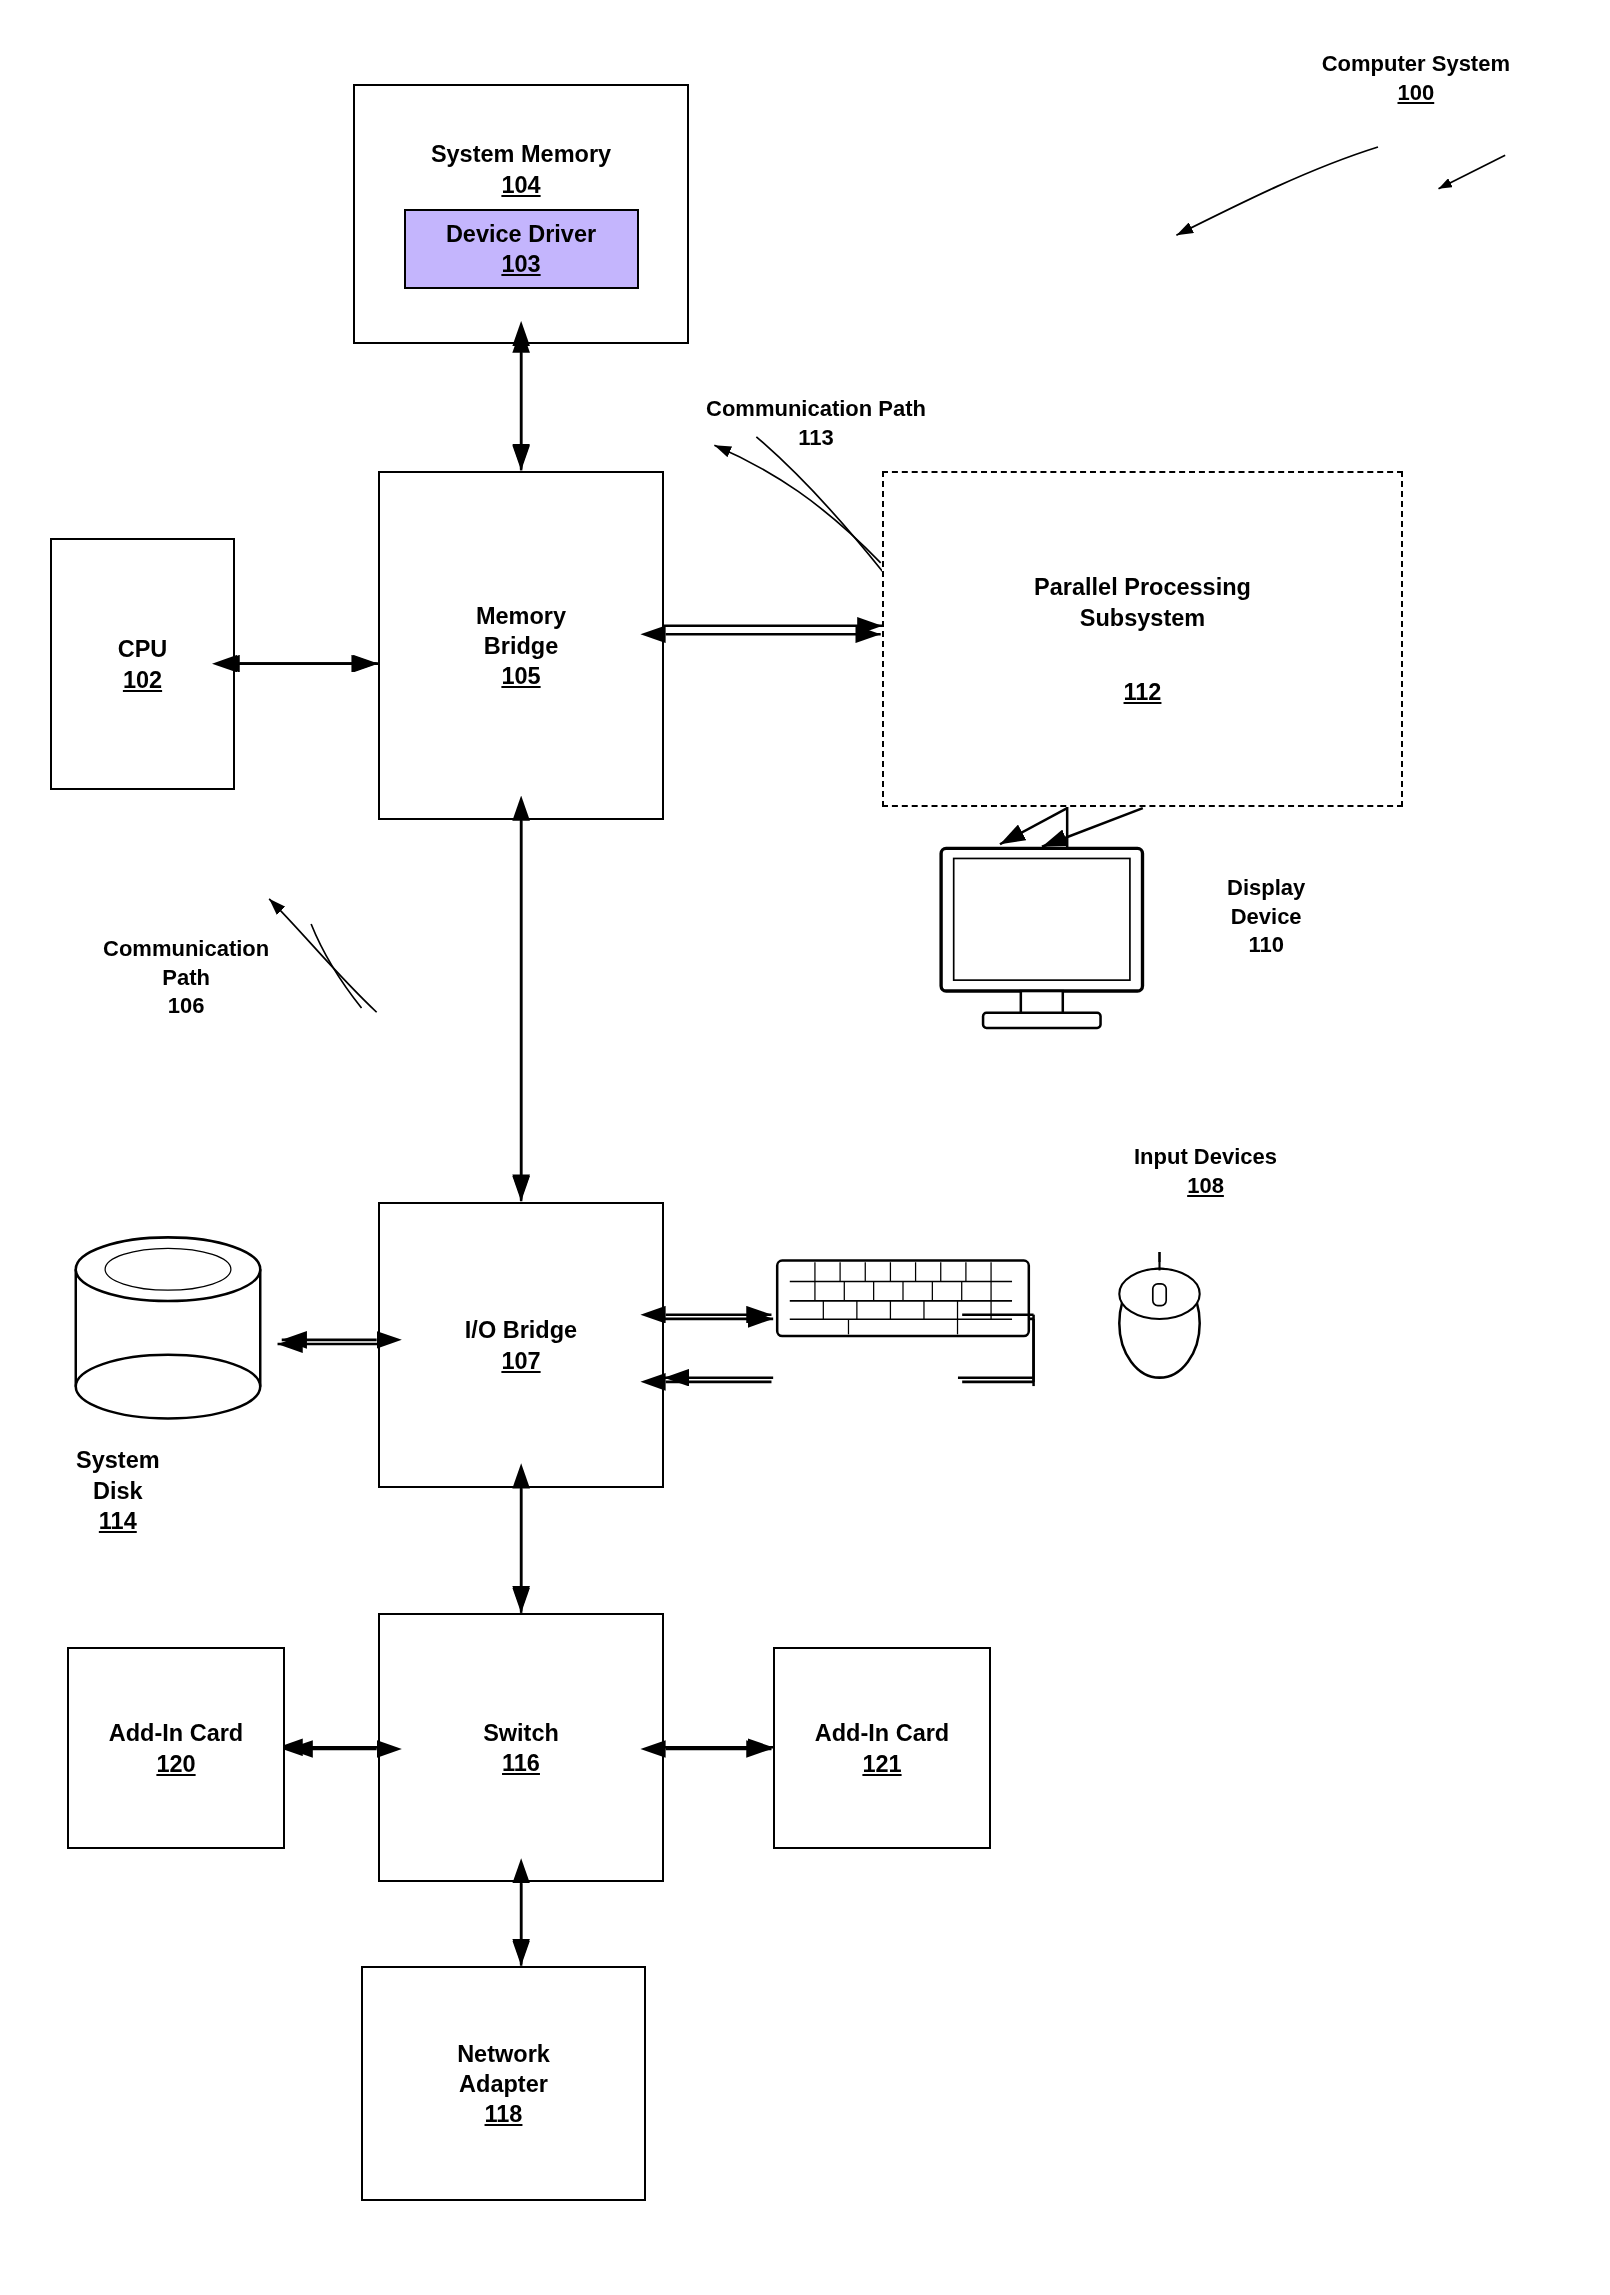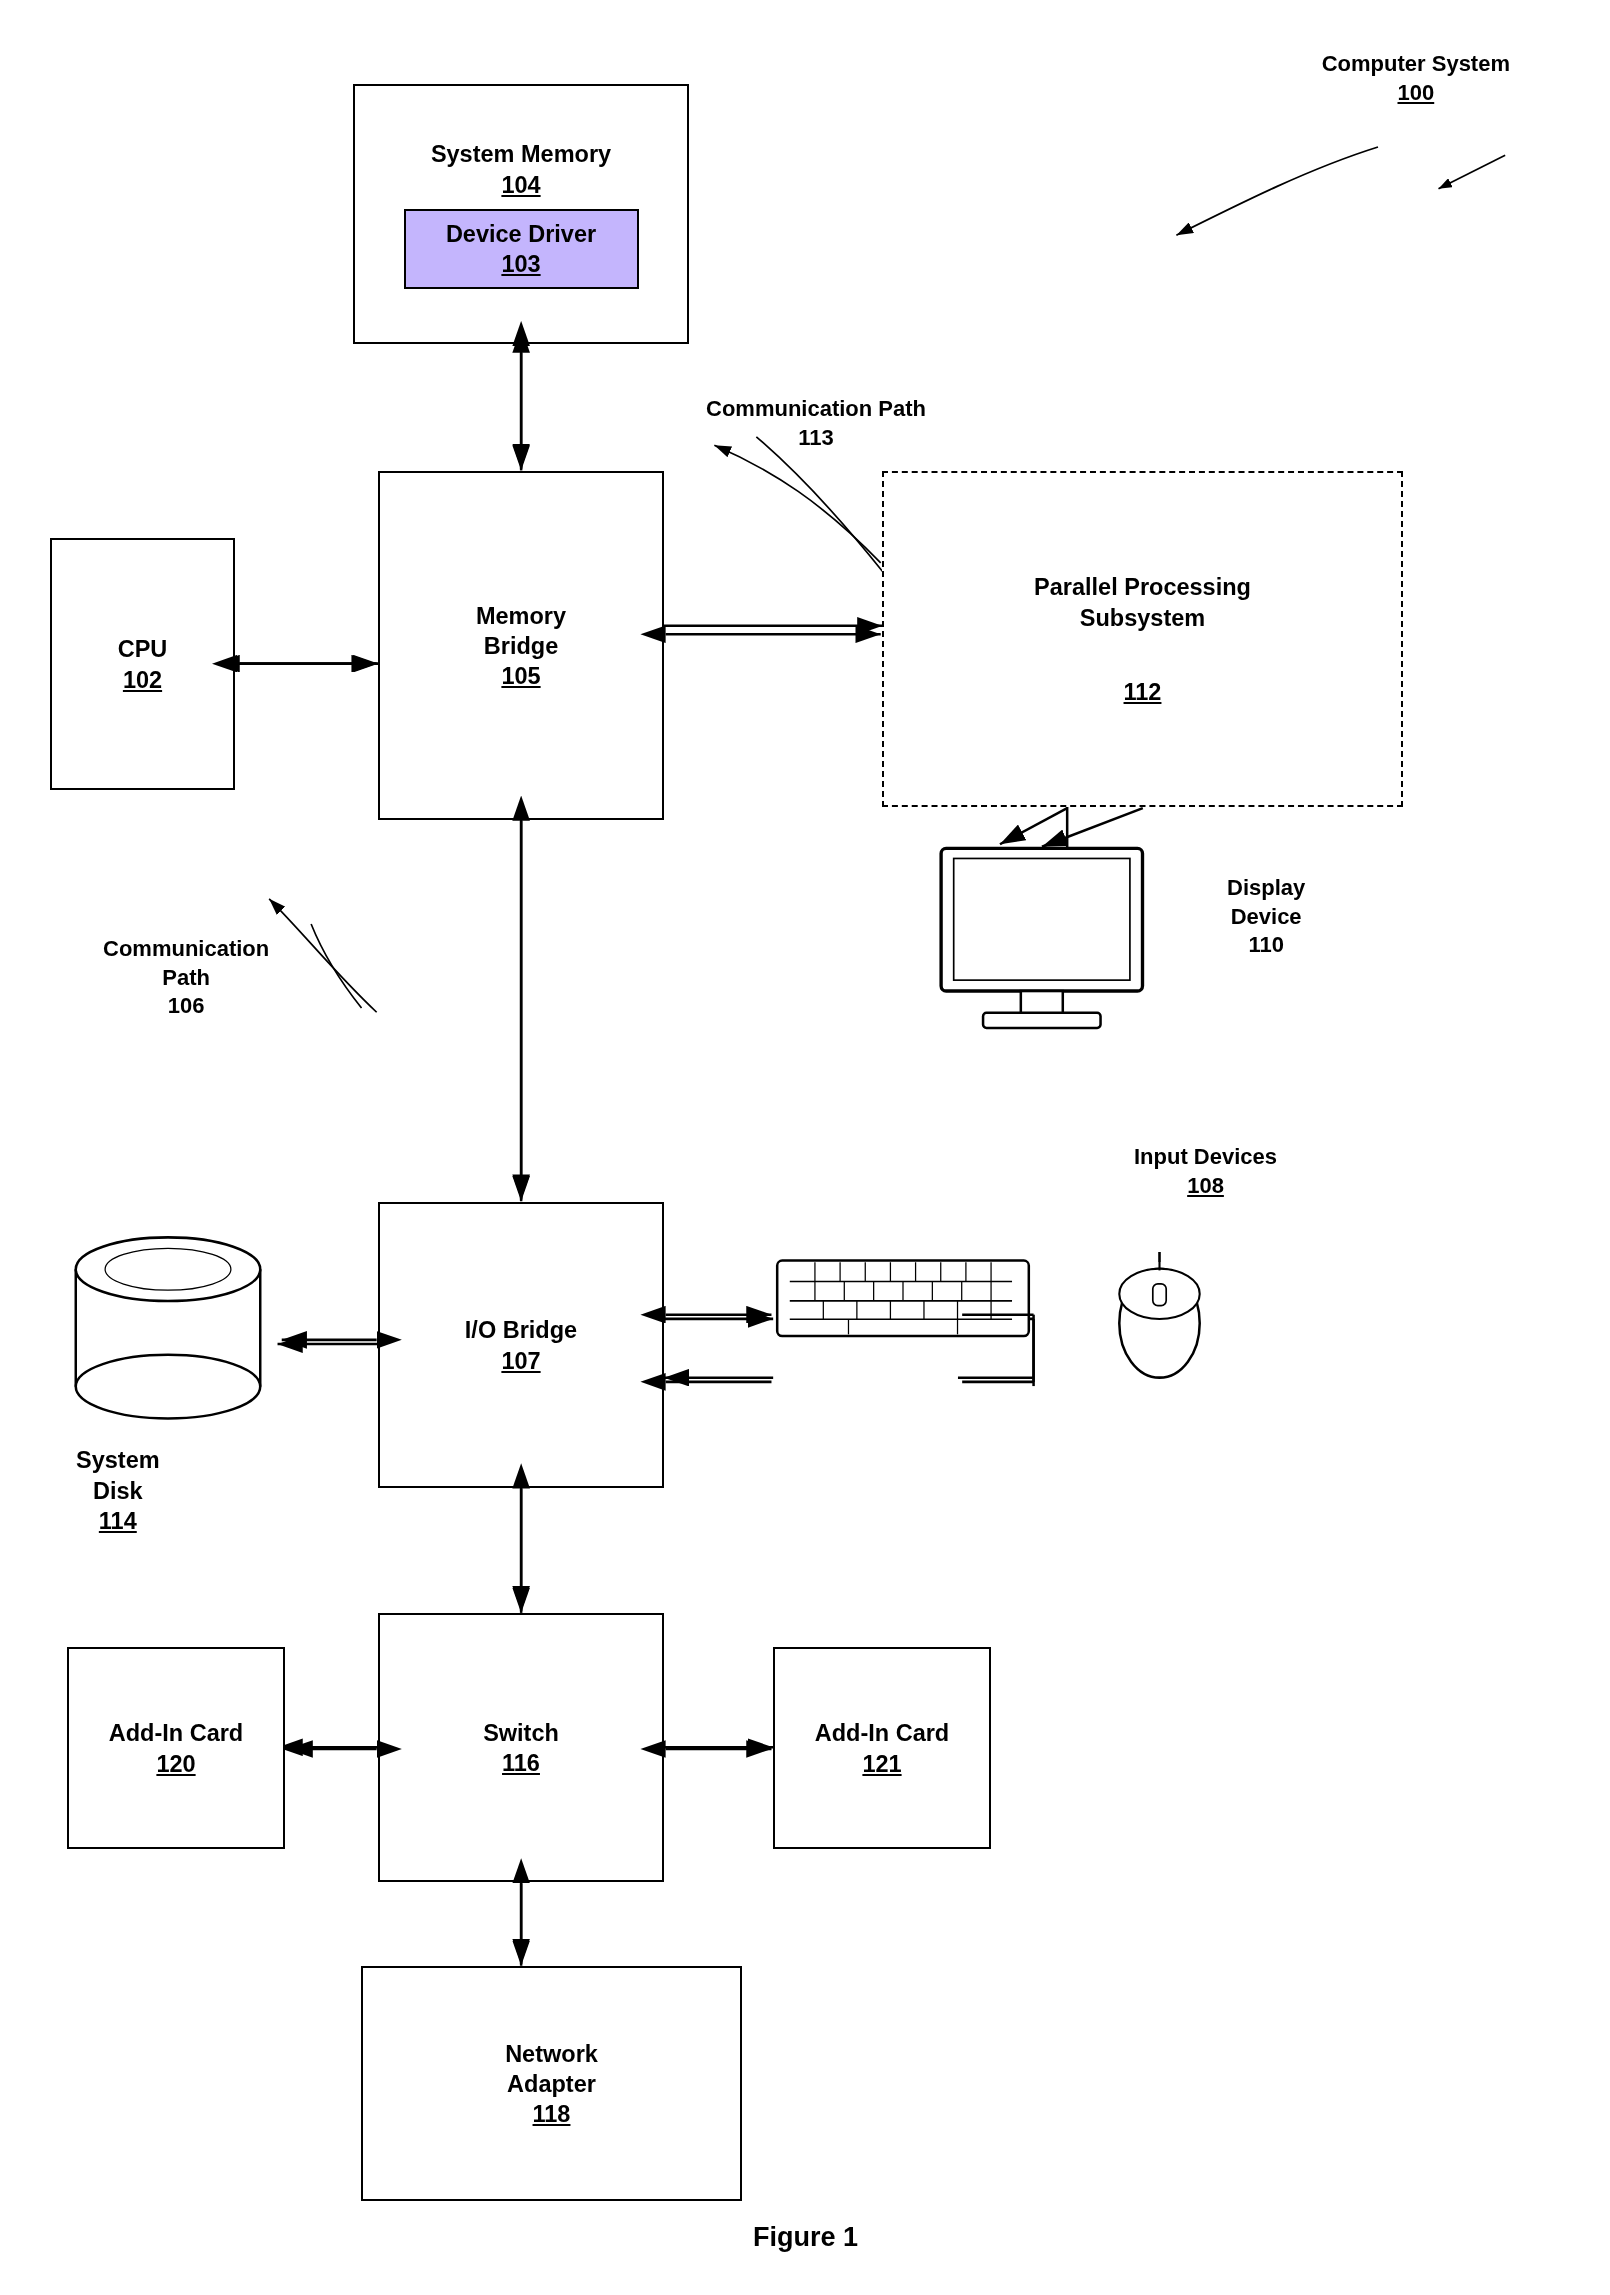--- a/index.html
+++ b/index.html
@@ -260,26 +260,25 @@
   <div class="box" style="left:67px; top:1647px; width:218px; height:202px;">
     <div class="box-label">Add-In Card</div>
     <div class="box-num">120</div>
   </div>
 
   <div class="box" style="left:773px; top:1647px; width:218px; height:202px;">
     <div class="box-label">Add-In Card</div>
     <div class="box-num">121</div>
   </div>
 
-  <div class="box" style="left:361px; top:1966px; width:381px; height:235px;align-items:center;">
+  <div class="box" style="left:361px; top:1966px; width:285px; height:235px;align-items:center;">
     <div class="box-label">Network<br>Adapter</div>
     <div class="box-num">118</div>
   </div>
 
-  <div class="fig-label" style="left:0; right:0; bottom:42px; text-align:center;">Figure 1</div>
 
   <svg style="position:absolute;top:0;left:0;width:1611px;height:2295px;pointer-events:none;" viewBox="0 0 1917 2732" width="1611" height="2295">
     <defs>
       <marker id="ah" markerWidth="10" markerHeight="7" refX="10" refY="3.5" orient="auto">
         <polygon points="0 0, 10 3.5, 0 7" fill="#000"></polygon>
       </marker>
       <marker id="ah2" markerWidth="10" markerHeight="7" refX="0" refY="3.5" orient="auto-start-reverse">
         <polygon points="0 0, 10 3.5, 0 7" fill="#000"></polygon>
       </marker>
     </defs>

